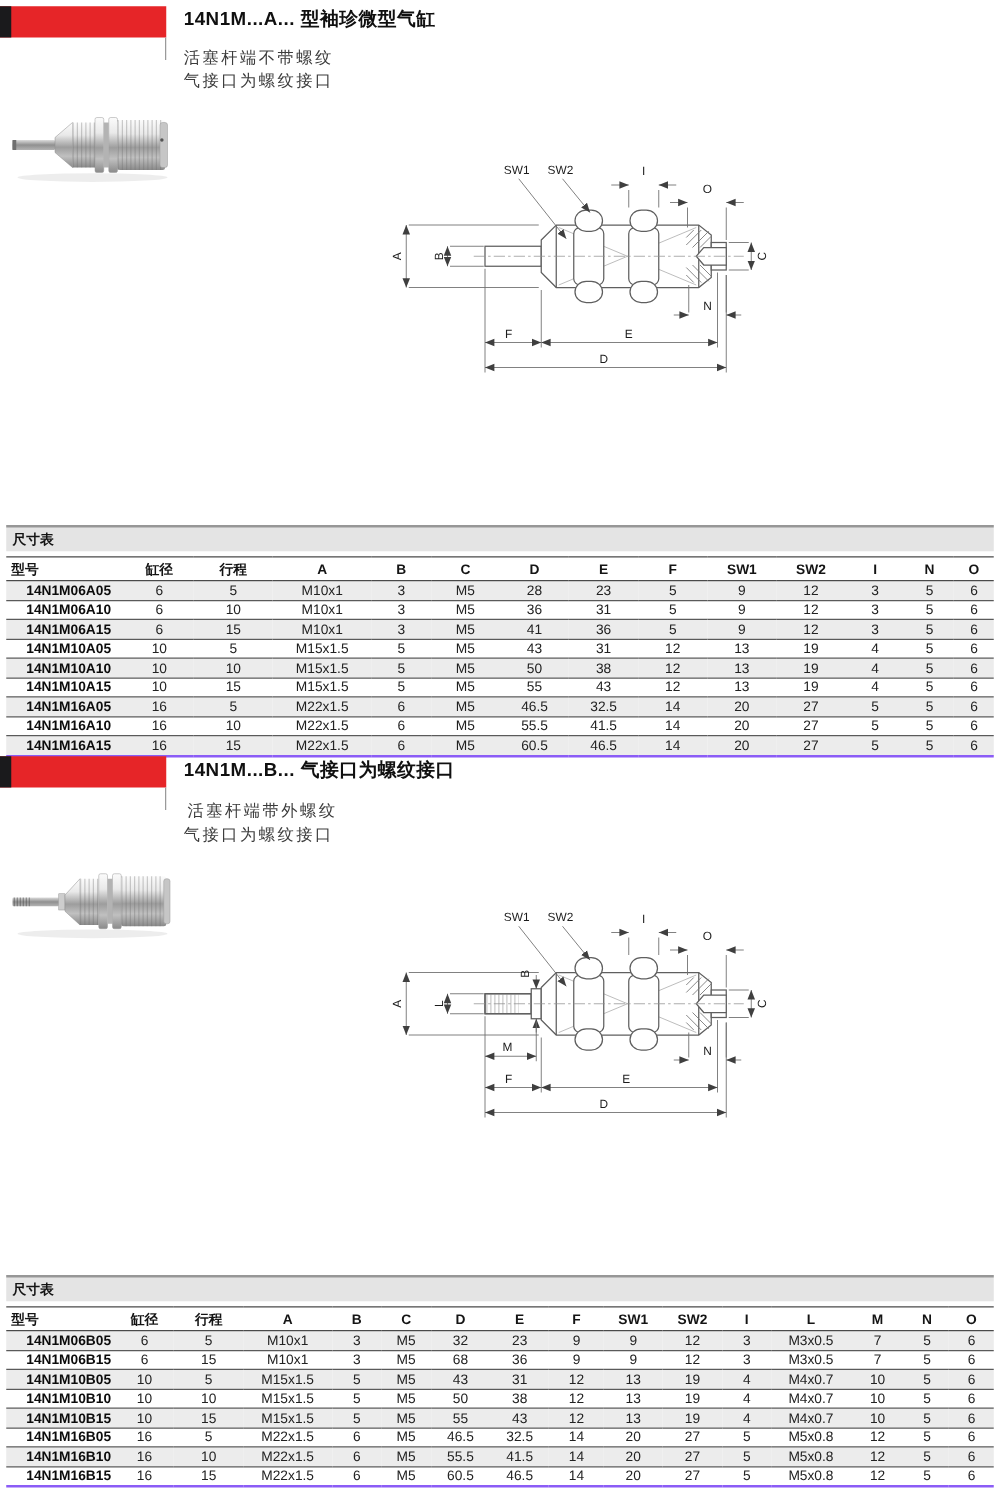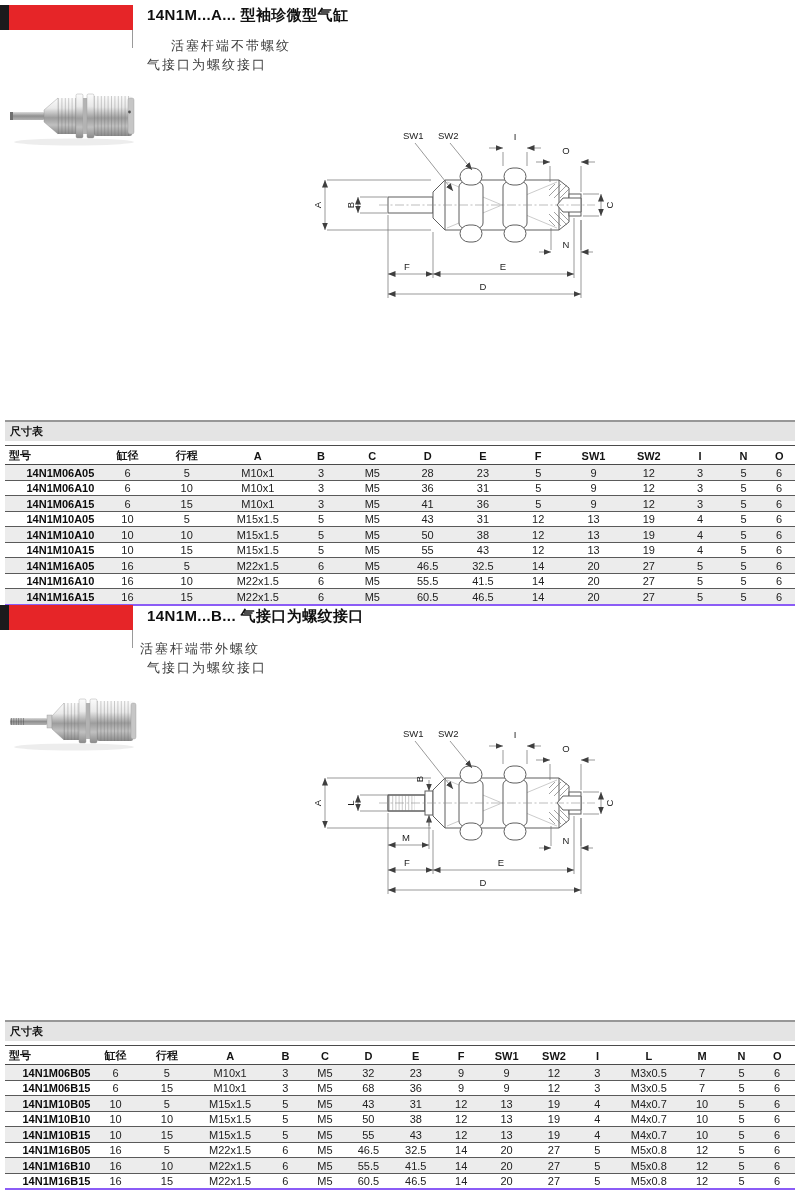--- a/index.html
+++ b/index.html
@@ -11,21 +11,21 @@
   .banner .black{position:absolute;left:0;top:0;width:9px;height:100%;background:#1a1a1c;}
   .vline{width:1px;height:18px;background:#9a9a9a;}
   .sec-title{font-size:15px;font-weight:bold;color:#101010;letter-spacing:.4px;white-space:nowrap;}
   .desc{font-size:13px;color:#3c3c3c;letter-spacing:2px;white-space:nowrap;}
   .dim-table{width:790px;}
   .caption{background:#e4e4e4;border-top:2px solid #979797;font-weight:bold;padding:2px 5px 2px;font-size:11px;color:#141414;}
   table.dims{width:100%;border-collapse:collapse;margin-top:4px;table-layout:fixed;}
   table.dims th{font-weight:bold;border-top:1px solid #4a4a4a;border-bottom:1px solid #4a4a4a;padding:2px 0 1px;text-align:center;font-size:11px;color:#141414;}
   table.dims th.first{text-align:left;padding-left:4px;}
   table.dims td{text-align:center;padding:1.5px 0 1px;border-top:1px solid #5a5a5a;font-size:11px;color:#222222;}
-  table.dims td.first{text-align:center;font-weight:bold;padding-left:16px;color:#0c0c0c;}
+  table.dims td.first{text-align:left;font-weight:bold;padding-left:16px;color:#0c0c0c;}
   table.dims tbody tr:nth-child(odd){background:#ececec;}
   table.dims tbody tr:last-child td{border-bottom:2px solid #8b5cf6;}
   
   .dl{stroke:#5f5f5f;stroke-width:1;fill:none;}
   .dlf{stroke:#5f5f5f;stroke-width:1;fill:#ffffff;}
   .thin{stroke:#9f9f9f;stroke-width:.55;fill:none;}
   .dim{stroke:#6f6f6f;stroke-width:.7;fill:none;}
   .cl{stroke:#909090;stroke-width:.6;stroke-dasharray:9 2.5 2 2.5;fill:none;}
   .hatch{stroke:#787878;stroke-width:.7;}
   .dimtxt{font-family:"Liberation Sans","DejaVu Sans",sans-serif;font-size:9.5px;fill:#1c1c1c;}
@@ -35,21 +35,21 @@
 
 <div class="page">
 
   <div class="abs banner" style="left:0;top:5px;">
     <div class="red" style="background:#e62528;"></div>
     <div class="black"></div>
   </div>
   <div class="abs vline" style="left:132px;top:30px;"></div>
 
   <div class="abs sec-title" style="left:147px;top:6px;">14N1M...A... 型袖珍微型气缸</div>
-  <div class="abs desc" style="left:147px;top:37px;margin-left:24px;">活塞杆端不带螺纹</div>
+  <div class="abs desc" style="left:147px;top:37px;">活塞杆端不带螺纹</div>
   <div class="abs desc" style="left:147px;top:56px;">气接口为螺纹接口</div>
 
   <svg class="abs" style="left:8px;top:85px;" width="132" height="62" viewBox="0 0 132 62">
     <defs>
       <linearGradient id="gMetalA" x1="0" y1="0" x2="0" y2="1">
         <stop offset="0" stop-color="#fbfbfb"></stop>
           <stop offset="0.28" stop-color="#e9e9e9"></stop>
         <stop offset="0.55" stop-color="#9d9d9d"></stop>
           <stop offset="0.75" stop-color="#c0c0c0"></stop>
         <stop offset="1" stop-color="#8a8a8a"></stop>
@@ -329,21 +329,21 @@
       </table>
   </div>
 
   <div class="abs banner" style="left:0;top:605px;">
     <div class="red" style="background:#e62528;"></div>
     <div class="black"></div>
   </div>
   <div class="abs vline" style="left:132px;top:630px;"></div>
 
   <div class="abs sec-title" style="left:147px;top:607px;">14N1M...B... 气接口为螺纹接口</div>
-  <div class="abs desc" style="left:140px;top:640px;">活塞杆端带外螺纹</div>
+  <div class="abs desc" style="left:150px;top:640px;">活塞杆端带外螺纹</div>
   <div class="abs desc" style="left:147px;top:659px;">气接口为螺纹接口</div>
 
   <svg class="abs" style="left:8px;top:690px;" width="132" height="62" viewBox="0 0 132 62">
     <defs>
       <linearGradient id="gMetalB" x1="0" y1="0" x2="0" y2="1">
         <stop offset="0" stop-color="#fbfbfb"></stop>
           <stop offset="0.28" stop-color="#e9e9e9"></stop>
         <stop offset="0.55" stop-color="#9d9d9d"></stop>
           <stop offset="0.75" stop-color="#c0c0c0"></stop>
         <stop offset="1" stop-color="#8a8a8a"></stop>

